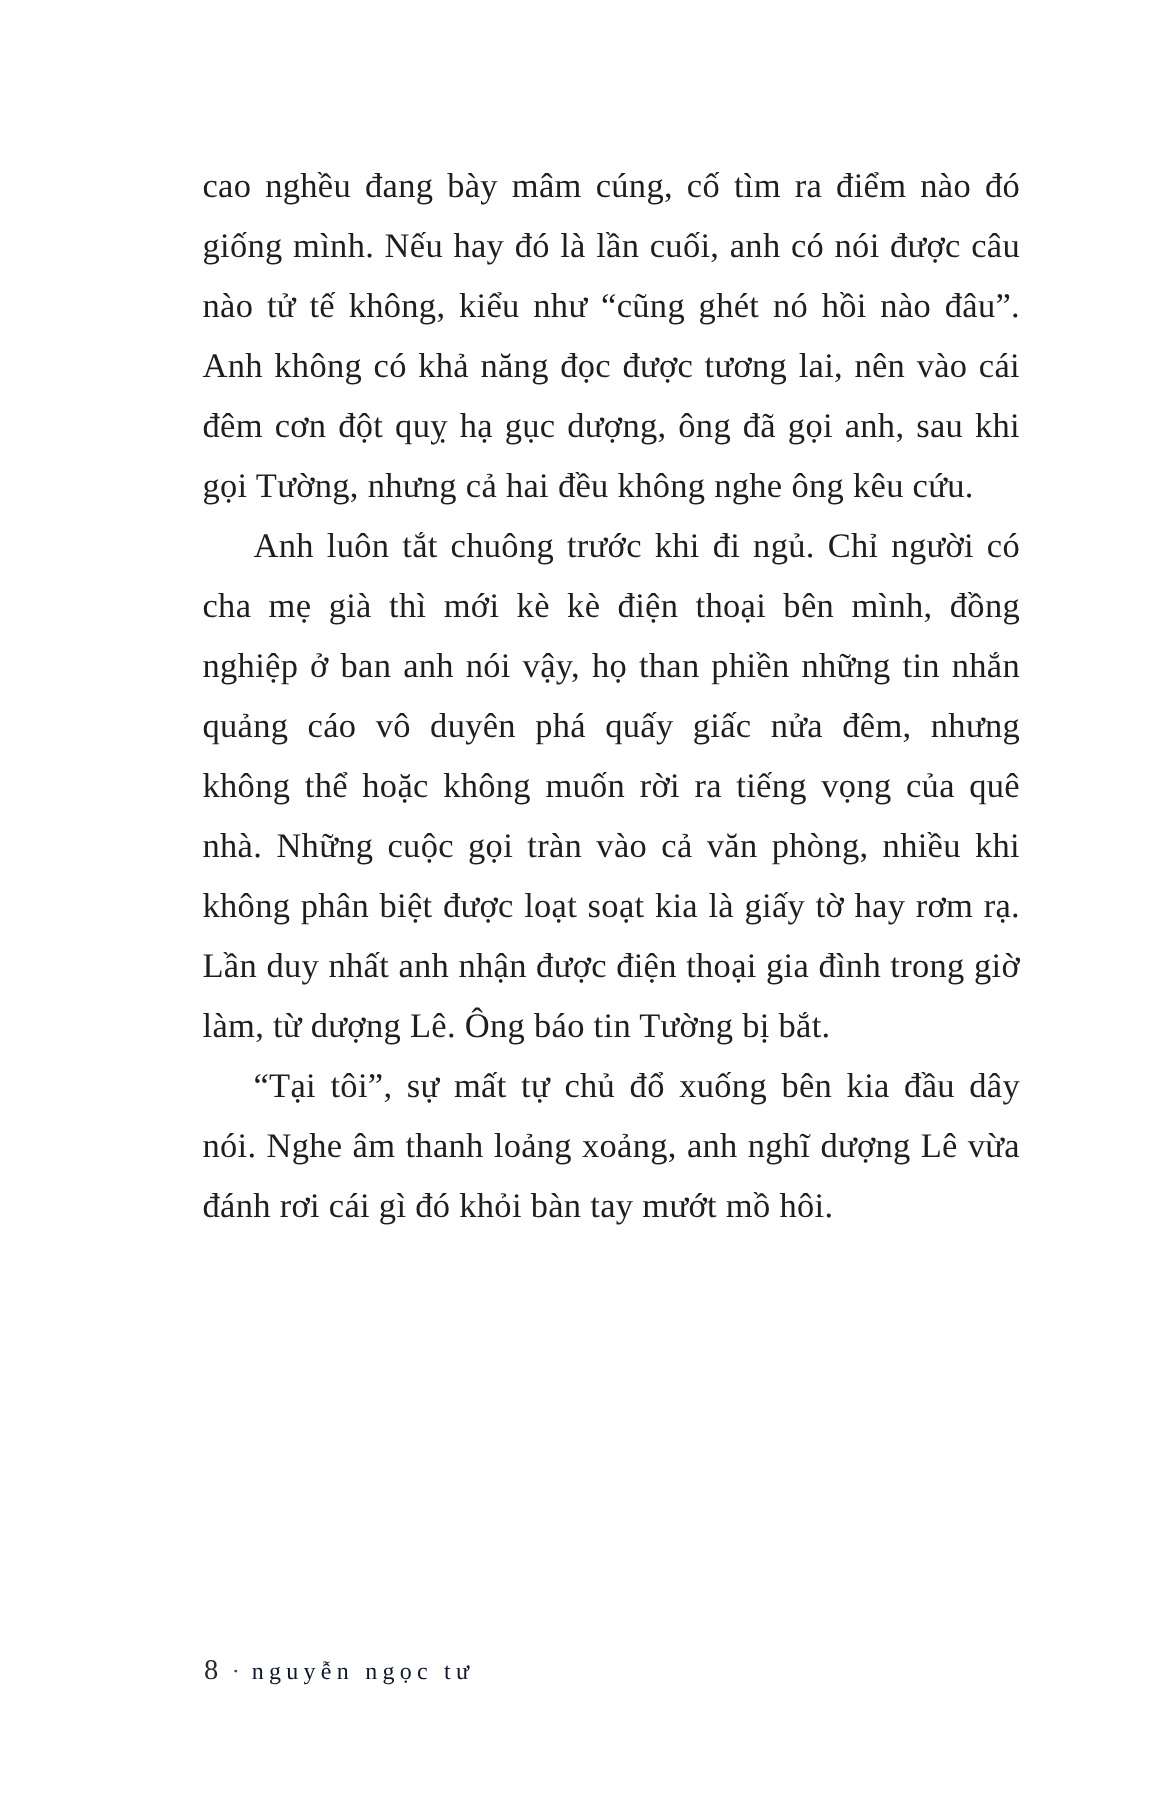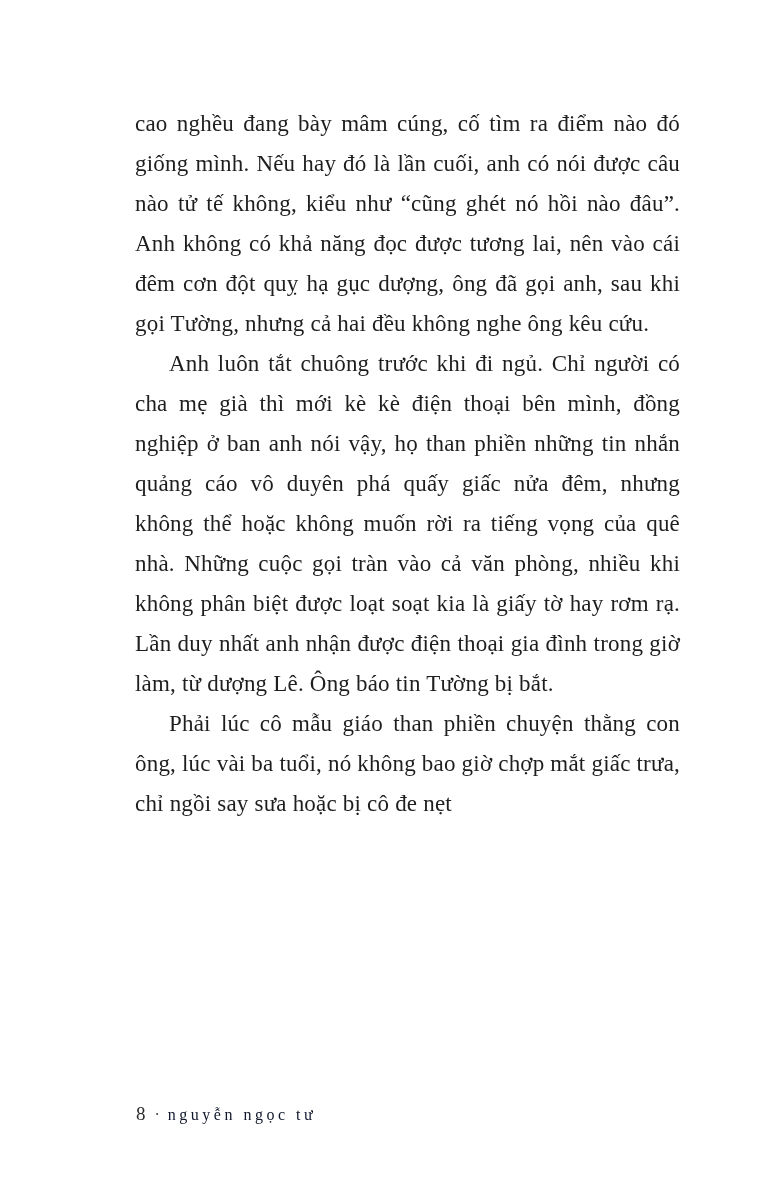--- a/index.html
+++ b/index.html
@@ -59,21 +59,21 @@
   }
 </style>
 </head>
 <body>
 
 <div class="page">
 
   <div class="text-block">
     <p class="para no-indent">cao nghều đang bày mâm cúng, cố tìm ra điểm nào đó giống mình. Nếu hay đó là lần cuối, anh có nói được câu nào tử tế không, kiểu như “cũng ghét nó hồi nào đâu”. Anh không có khả năng đọc được tương lai, nên vào cái đêm cơn đột quỵ hạ gục dượng, ông đã gọi anh, sau khi gọi Tường, nhưng cả hai đều không nghe ông kêu cứu.</p>
     <p class="para">Anh luôn tắt chuông trước khi đi ngủ. Chỉ người có cha mẹ già thì mới kè kè điện thoại bên mình, đồng nghiệp ở ban anh nói vậy, họ than phiền những tin nhắn quảng cáo vô duyên phá quấy giấc nửa đêm, nhưng không thể hoặc không muốn rời ra tiếng vọng của quê nhà. Những cuộc gọi tràn vào cả văn phòng, nhiều khi không phân biệt được loạt soạt kia là giấy tờ hay rơm rạ. Lần duy nhất anh nhận được điện thoại gia đình trong giờ làm, từ dượng Lê. Ông báo tin Tường bị bắt.</p>
-    <p class="para">Phải lúc cô mẫu giáo than phiền chuyện thằng con ông, lúc vài ba tuổi, nó không bao giờ chợp mắt giấc trưa, chỉ ngồi say sưa hoặc bị cô đe nẹt</p>
+    <p class="para">“Tại tôi”, sự mất tự chủ đổ xuống bên kia đầu dây nói. Nghe âm thanh loảng xoảng, anh nghĩ dượng Lê vừa đánh rơi cái gì đó khỏi bàn tay mướt mồ hôi.</p>
   </div>
 
   <div class="footer">
     <span class="page-num">8</span>
     <span class="sep">·</span>
     <span class="author">nguyễn ngọc tư</span>
   </div>
 
 </div>
 

